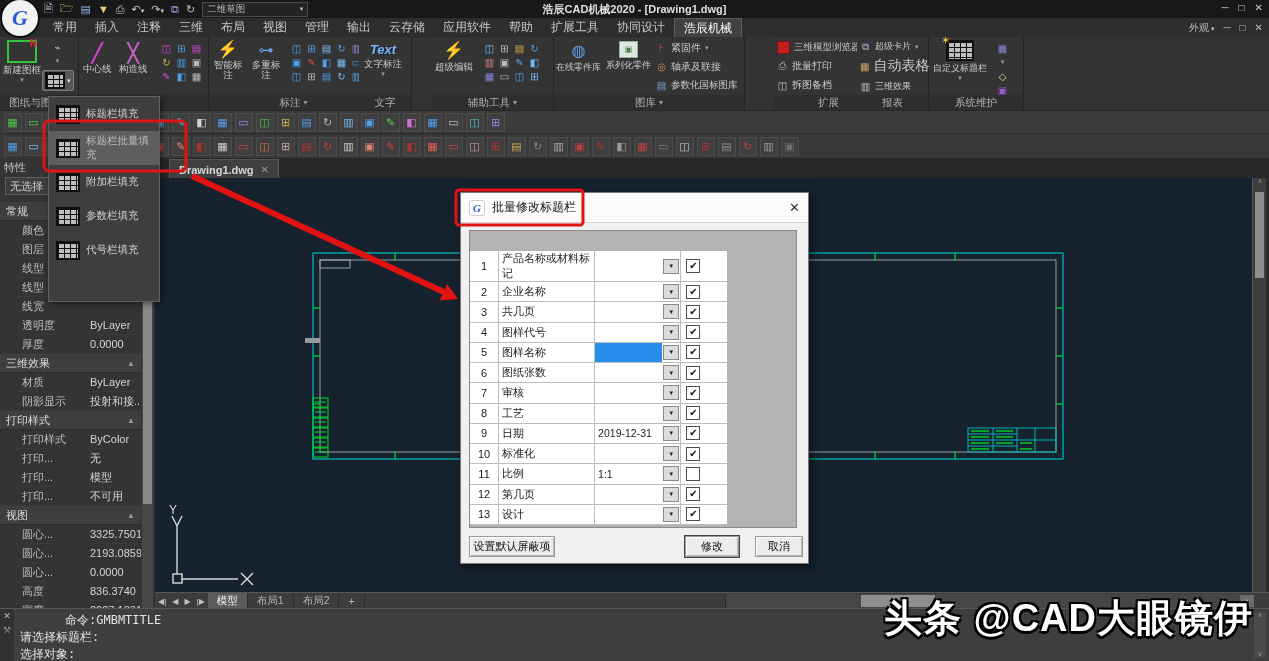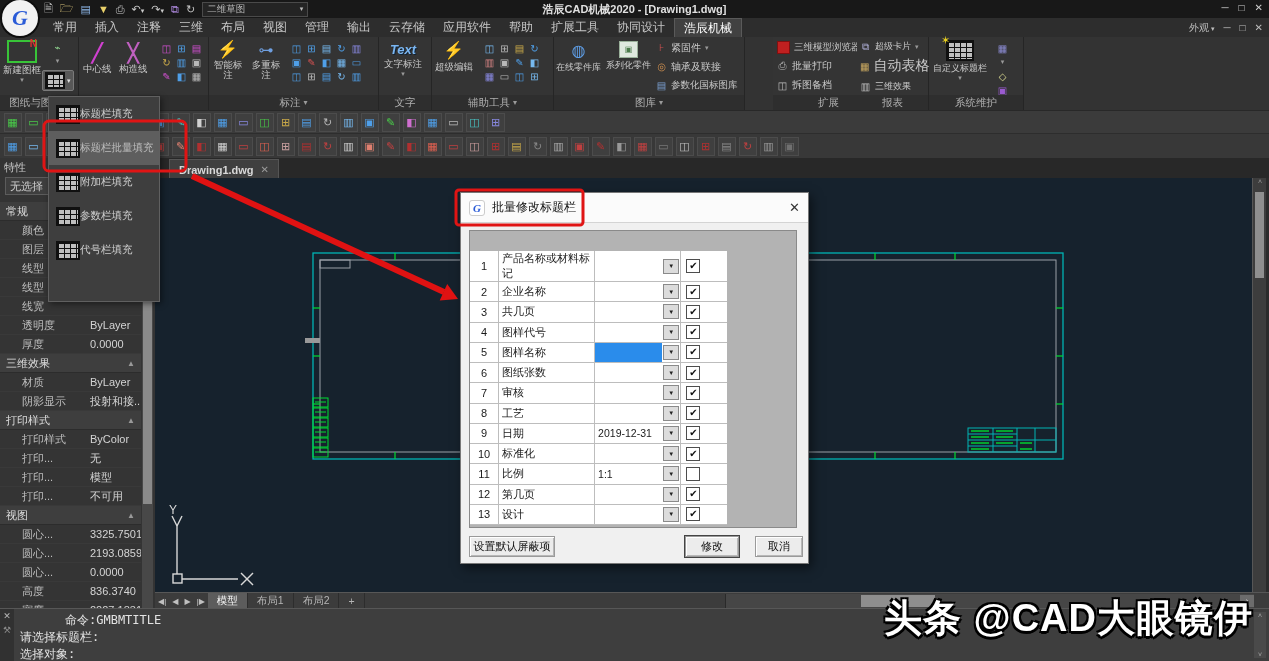--- a/index.html
+++ b/index.html
@@ -104,21 +104,21 @@
   .ck{width:42px;border-right:none;padding-left:5px}
   .cb{width:12px;height:12px;background:#fff;border:1px solid #4d4d4d;font-size:10px;line-height:11px;
       text-align:center;color:#111;cursor:pointer}
   .dbtn{position:absolute;height:19px;background:#ececec;border:1px solid #9a9a9a;
         box-shadow:inset 1px 1px 0 #fff,inset -1px -1px 0 #b8b8b8;
         display:flex;align-items:center;justify-content:center;font-size:11px;color:#111;cursor:pointer}
   .dbtn.default{outline:1px solid #444}
   
   #dmenu{left:48px;top:96px;width:110px;height:204px;background:#3e3e3e;border:1px solid #606060;z-index:60;
          box-shadow:2px 2px 6px rgba(0,0,0,.45)}
-  .dmi{height:34px;display:flex;align-items:center;padding-left:7px;font-size:10.5px;color:#cfcfcf;cursor:pointer}
+  .dmi{height:34px;display:flex;align-items:center;gap:6px;padding-left:7px;font-size:10.5px;color:#cfcfcf;cursor:pointer}
   .dmi.hl{background:#5e5e5e;color:#bdbdbd}
   .mico{flex:none;width:20px;height:15px;border:2px solid #101010;background:#bfbfbf;
         background-image:linear-gradient(to right,#101010 1px,transparent 1px),
                          linear-gradient(to bottom,#101010 1px,transparent 1px);background-size:6px 5px}
   .mico.green{border-color:#0c5c0c;background:#b9ddb9;
         background-image:linear-gradient(to right,#0c5c0c 1px,transparent 1px),
                          linear-gradient(to bottom,#0c5c0c 1px,transparent 1px)}
   
   #mtabbar{left:155px;top:592px;width:1114px;height:16px;background:#3c3c3c;border-top:1px solid #575757;
            display:flex;align-items:center;font-size:10px;color:#b5b5b5}
@@ -279,21 +279,21 @@
           <div class="tico2" style="color: rgb(118, 185, 240);">↻</div>
           <div class="tico2" style="color: rgb(79, 159, 232);">▥</div>
         </div>
     </div>
     <div class="rlabel">
       <span>标注</span>
         <span class="chev">▾</span>
     </div>
   </div>
 
-  <div class="rpanel" style="left:379px;width:52px">
+  <div class="rpanel" style="left:359px;width:52px">
     <div class="rbody">
       <div class="bigbtn" style="left:5px;top:4px">
         <div class="texticon">Text</div>
         <div class="blabel">文字标注</div>
         <div class="chevs">▾</div>
       </div>
     </div>
     <div class="rlabel">
         <span>文字</span>
       </div>

